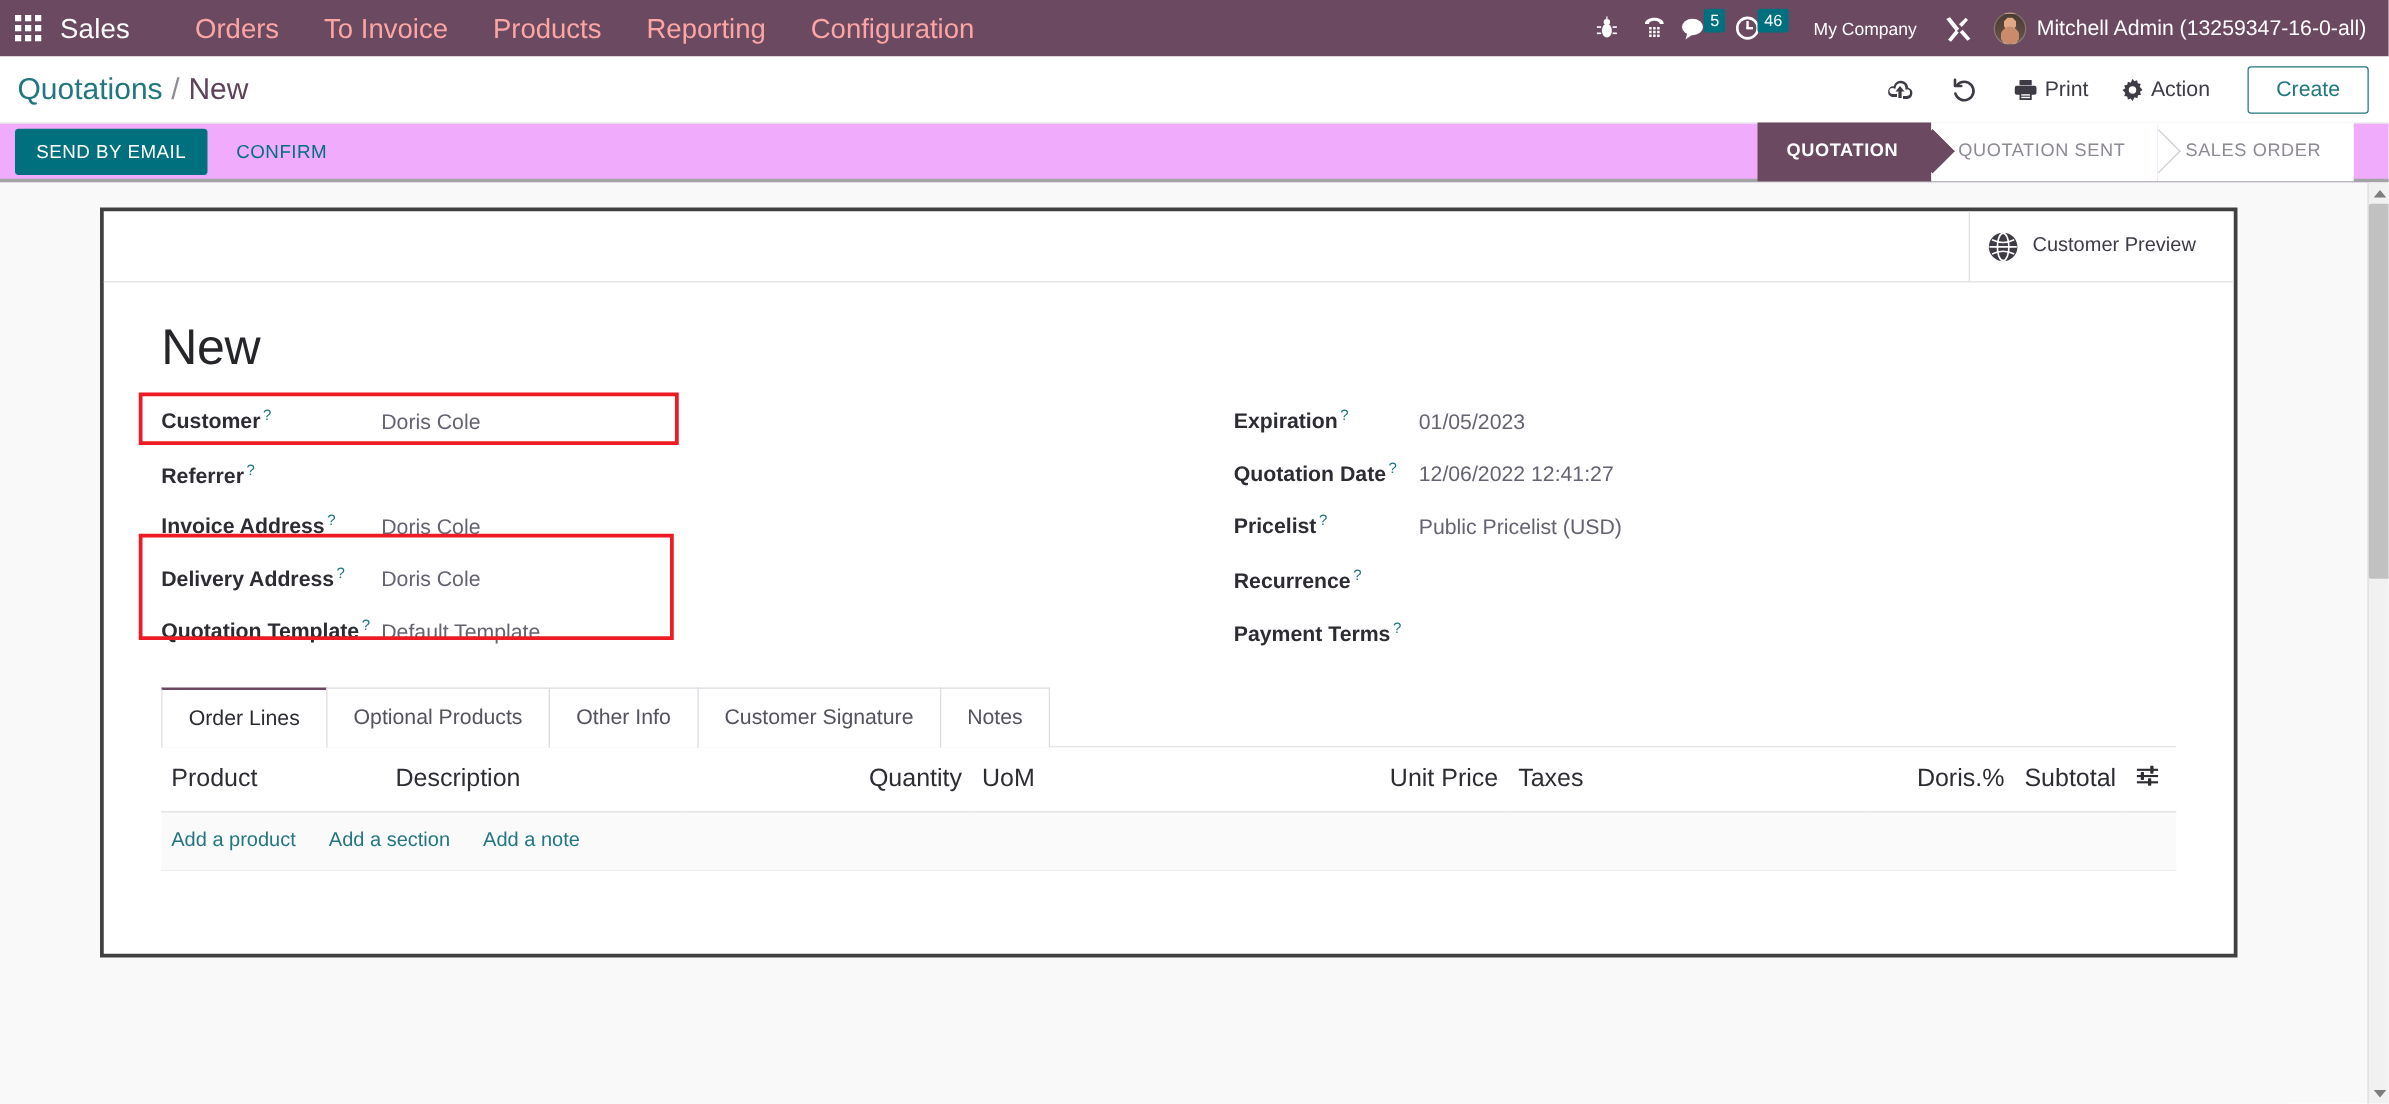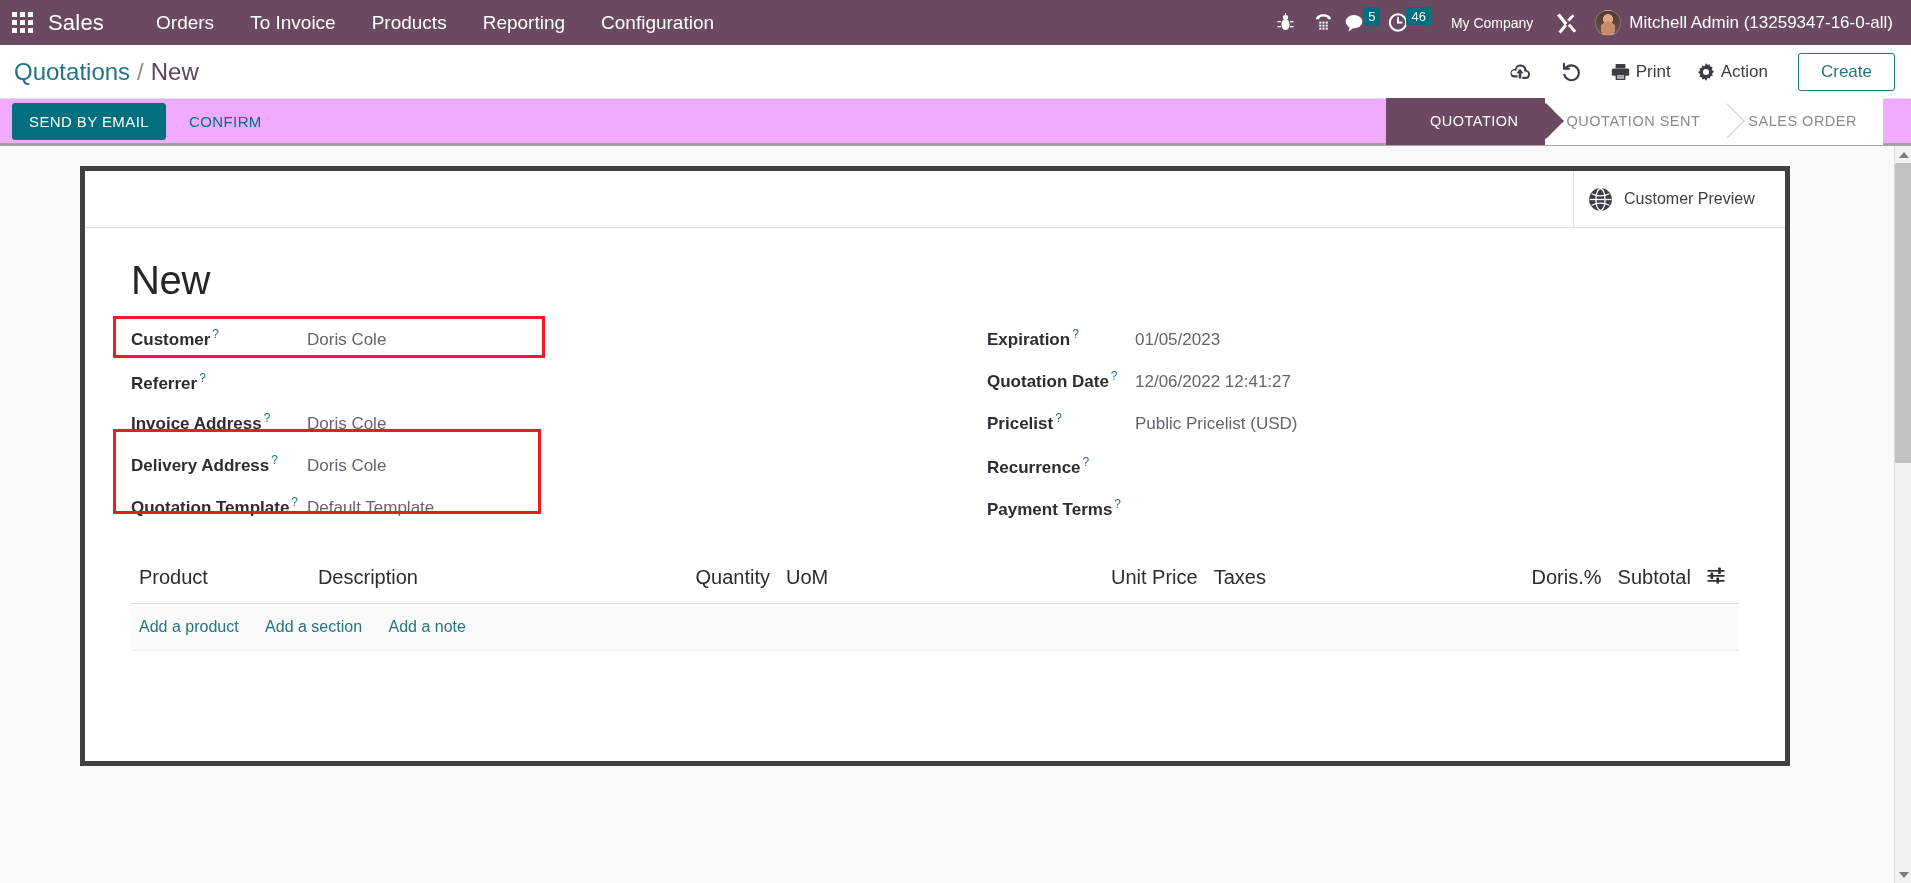--- a/index.html
+++ b/index.html
@@ -31,22 +31,22 @@
   }
   .apps-grid i { background: #ffffff; display: block; width: 5px; height: 5px; }
   .brand {
     font-size: 22px;
     color: #ffffff;
     margin-right: 34px;
     letter-spacing: 0.2px;
     cursor: pointer;
   }
   .nav-item {
-    font-size: 19px;
-    color: #ffffff;
+    font-size: 22px;
+    color: #fca5a5;
     padding: 0 18px;
     line-height: 45px;
     cursor: pointer;
     white-space: nowrap;
   }
   .nav-right {
     margin-left: auto;
     display: flex;
     align-items: center;
     height: 45px;
@@ -183,42 +183,42 @@
     width: 24px; height: 24px;
     transform: translateY(-50%) translateX(50%) rotate(45deg);
     border-top: 1px solid #cfcbd2;
     border-right: 1px solid #cfcbd2;
     background: transparent;
     z-index: 2;
   }
   .st-step.active {
     background: #6b4a61;
     color: #ffffff;
-    font-weight: normal;
-    padding-left: 44px;
+    font-weight: bold;
+    padding-left: 23px;
   }
   .st-step.active::after {
     background: #6b4a61;
     border-top: 1px solid #6b4a61;
     border-right: 1px solid #6b4a61;
     z-index: 3;
   }
   .st-step.last::after { display: none; }
 
   
   .content-wrap {
     position: relative;
     height: 737px;
     background: #f9f9f9;
     overflow: hidden;
   }
   .sheet-outer { padding: 20px 55px 0 80px; }
   .sheet {
     background: #ffffff;
-    border: 5px solid #404040;
+    border: 3px solid #404040;
     max-width: 1710px;
     min-height: 600px;
     position: relative;
   }
   .sheet-topbar {
     height: 57px;
     border-bottom: 1px solid #e0dee2;
     display: flex;
     justify-content: flex-end;
   }
@@ -593,20 +593,27 @@
             <div class="f-row">
               <div class="f-label">
                 <span>Payment Terms</span><span class="qm">?</span>
               </div>
               <div class="f-val empty"></div>
             </div>
           </div>
         </div>
 
         <div class="notebook">
+          <div class="tabs">
+            <div class="tab active">Order Lines</div>
+            <div class="tab">Optional Products</div>
+            <div class="tab">Other Info</div>
+            <div class="tab">Customer Signature</div>
+            <div class="tab">Notes</div>
+          </div>
 
           <table class="lines-table">
             <thead>
               <tr>
                 <th style="width:185px;">Product</th>
                 <th style="width:245px;">Description</th>
                 <th class="th-right" style="width:240px;">Quantity</th>
                 <th style="width:215px;">UoM</th>
                 <th class="th-right" style="width:230px;">Unit Price</th>
                 <th style="width:300px;">Taxes</th>

